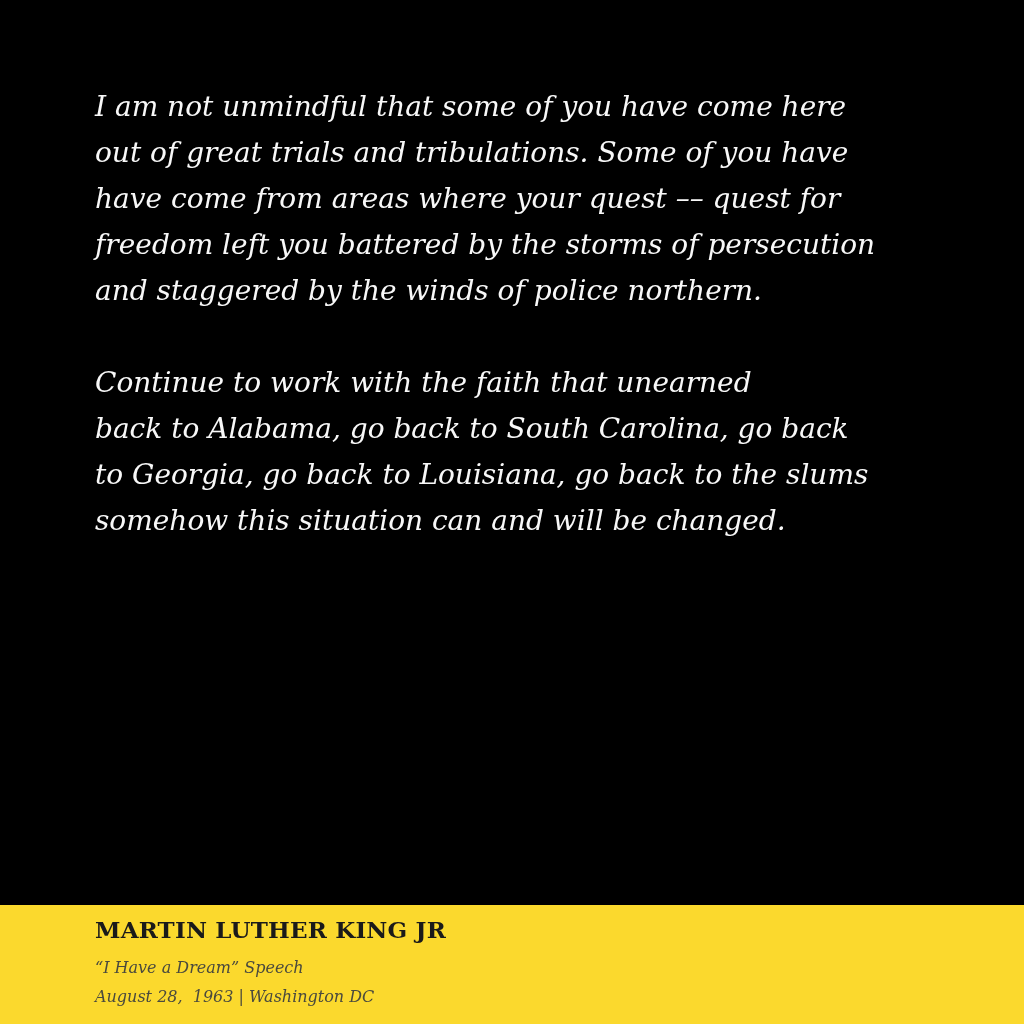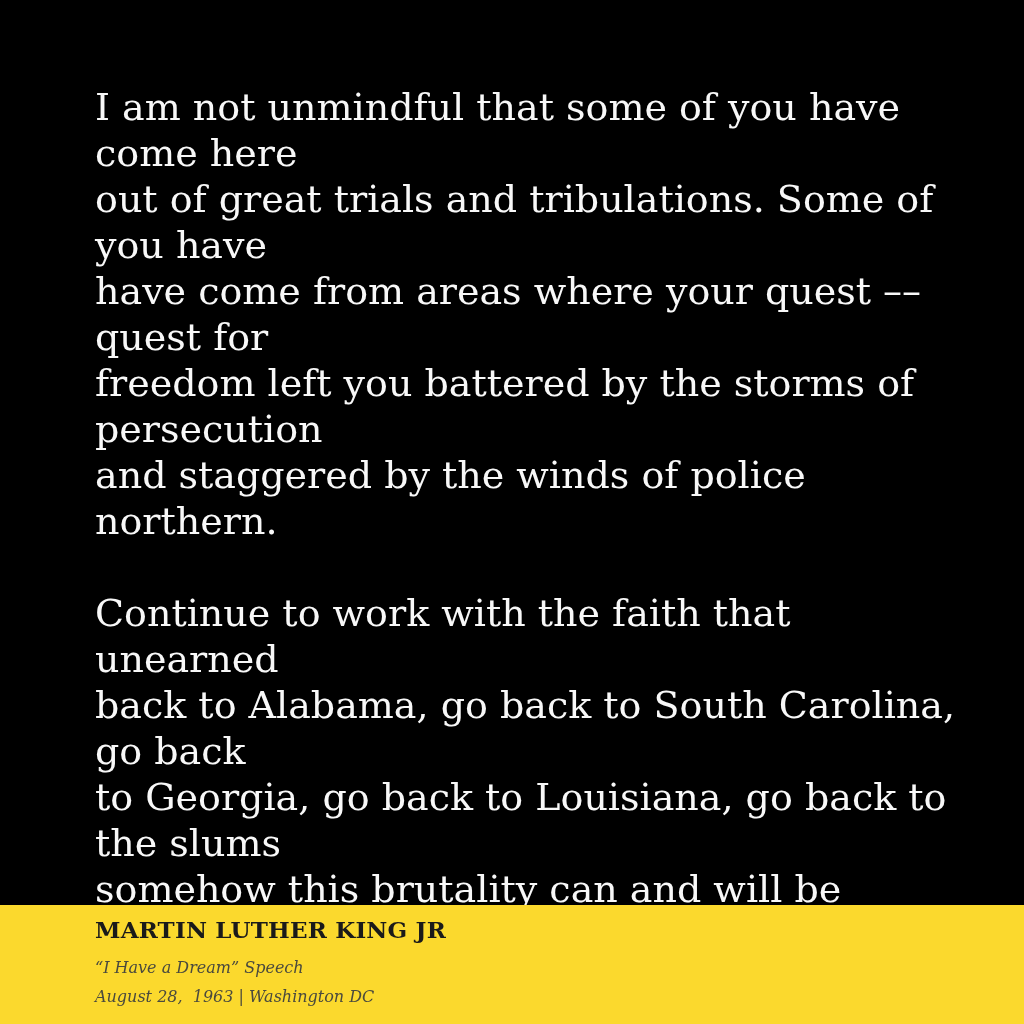--- a/index.html
+++ b/index.html
@@ -17,21 +17,22 @@
   .quote-card {
     position: absolute;
     inset: 0;
   }
   .quote-block {
     position: absolute;
     left: 95px;
     top: 84px;
     right: 55px;
     color: #f8f8f8;
-    font-size: 38px;
+    font-style: italic;
+    font-size: 28px;
     line-height: 46px;
   }
   .quote-paragraph {
     margin: 0 0 46px 0;
   }
   .quote-line {
     white-space: pre-wrap;
   }
   .attribution-bar {
     position: absolute;
@@ -70,21 +71,21 @@
       <div class="quote-line">I am not unmindful that some of you have come here</div>
       <div class="quote-line">out of great trials and tribulations. Some of you have</div>
       <div class="quote-line">have come from areas where your quest –– quest for</div>
       <div class="quote-line">freedom left you battered by the storms of persecution</div>
       <div class="quote-line">and staggered by the winds of police northern.</div>
     </div>
     <div class="quote-paragraph">
       <div class="quote-line">Continue to work with the faith that unearned</div>
       <div class="quote-line">back to Alabama, go back to South Carolina, go back</div>
       <div class="quote-line">to Georgia, go back to Louisiana, go back to the slums</div>
-      <div class="quote-line">somehow this brutality can and will be changed.</div>
+      <div class="quote-line">somehow this situation can and will be changed.</div>
     </div>
   </div>
 
   <div class="attribution-bar">
     <div class="author-name">MARTIN LUTHER KING JR</div>
     <div class="speech-meta">“I Have a Dream” Speech</div>
     <div class="speech-meta">August 28,  1963 | Washington DC</div>
   </div>
 
 </div>

